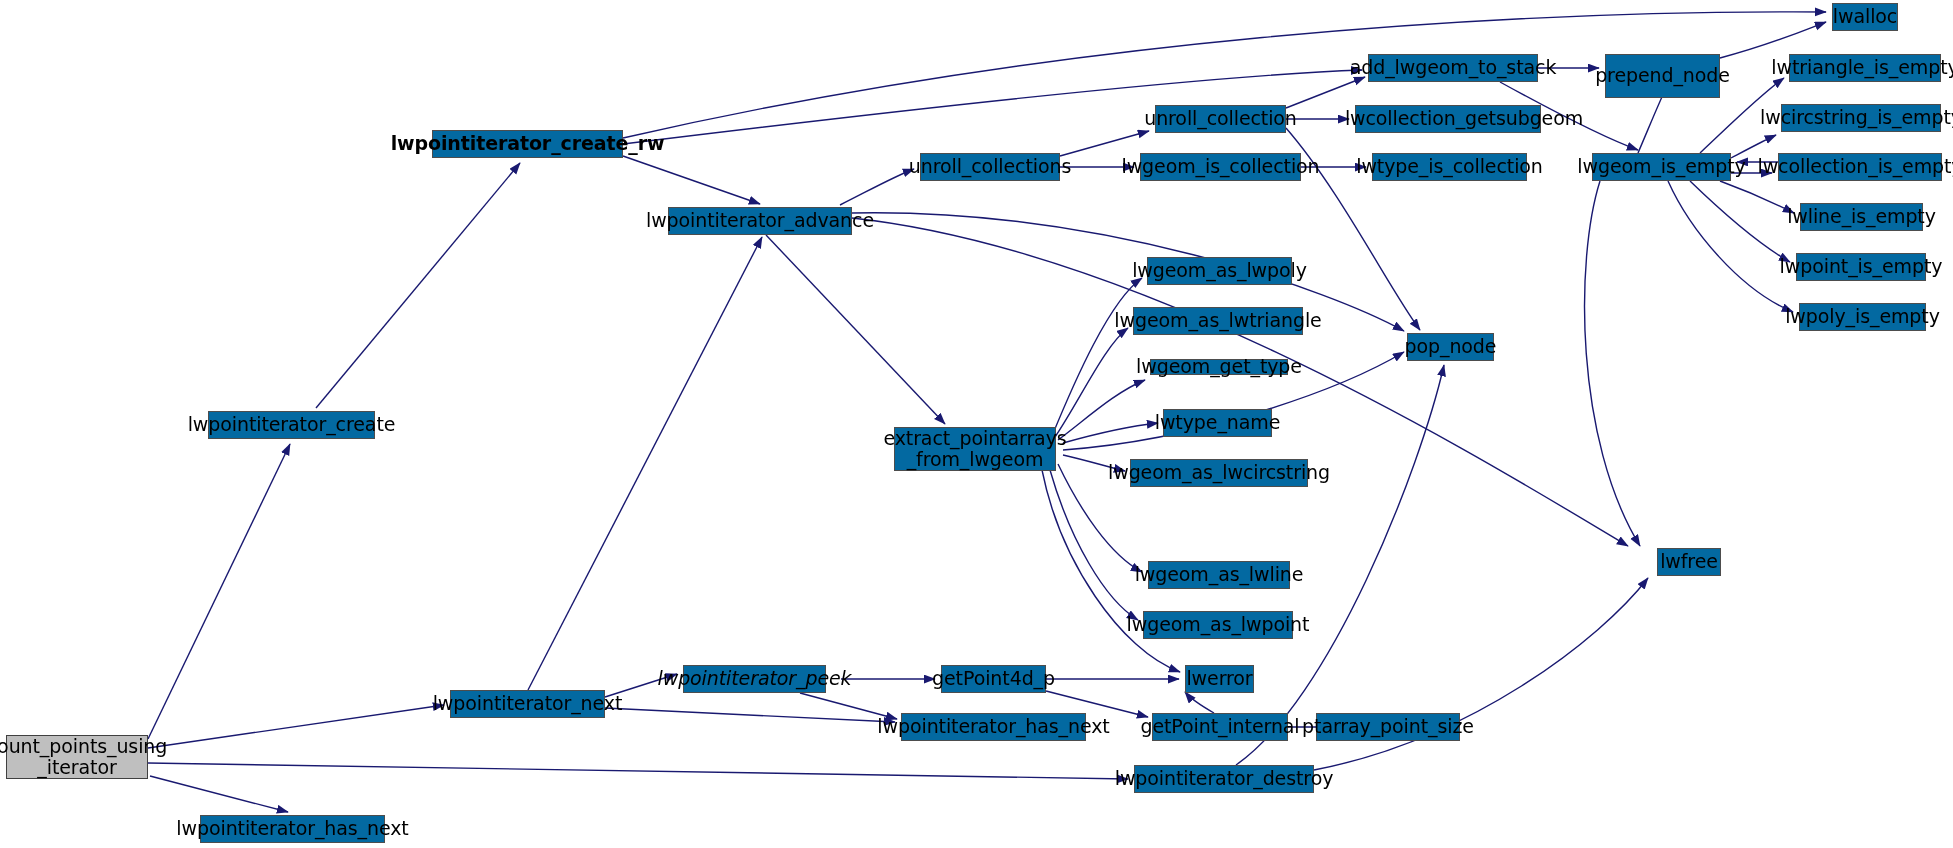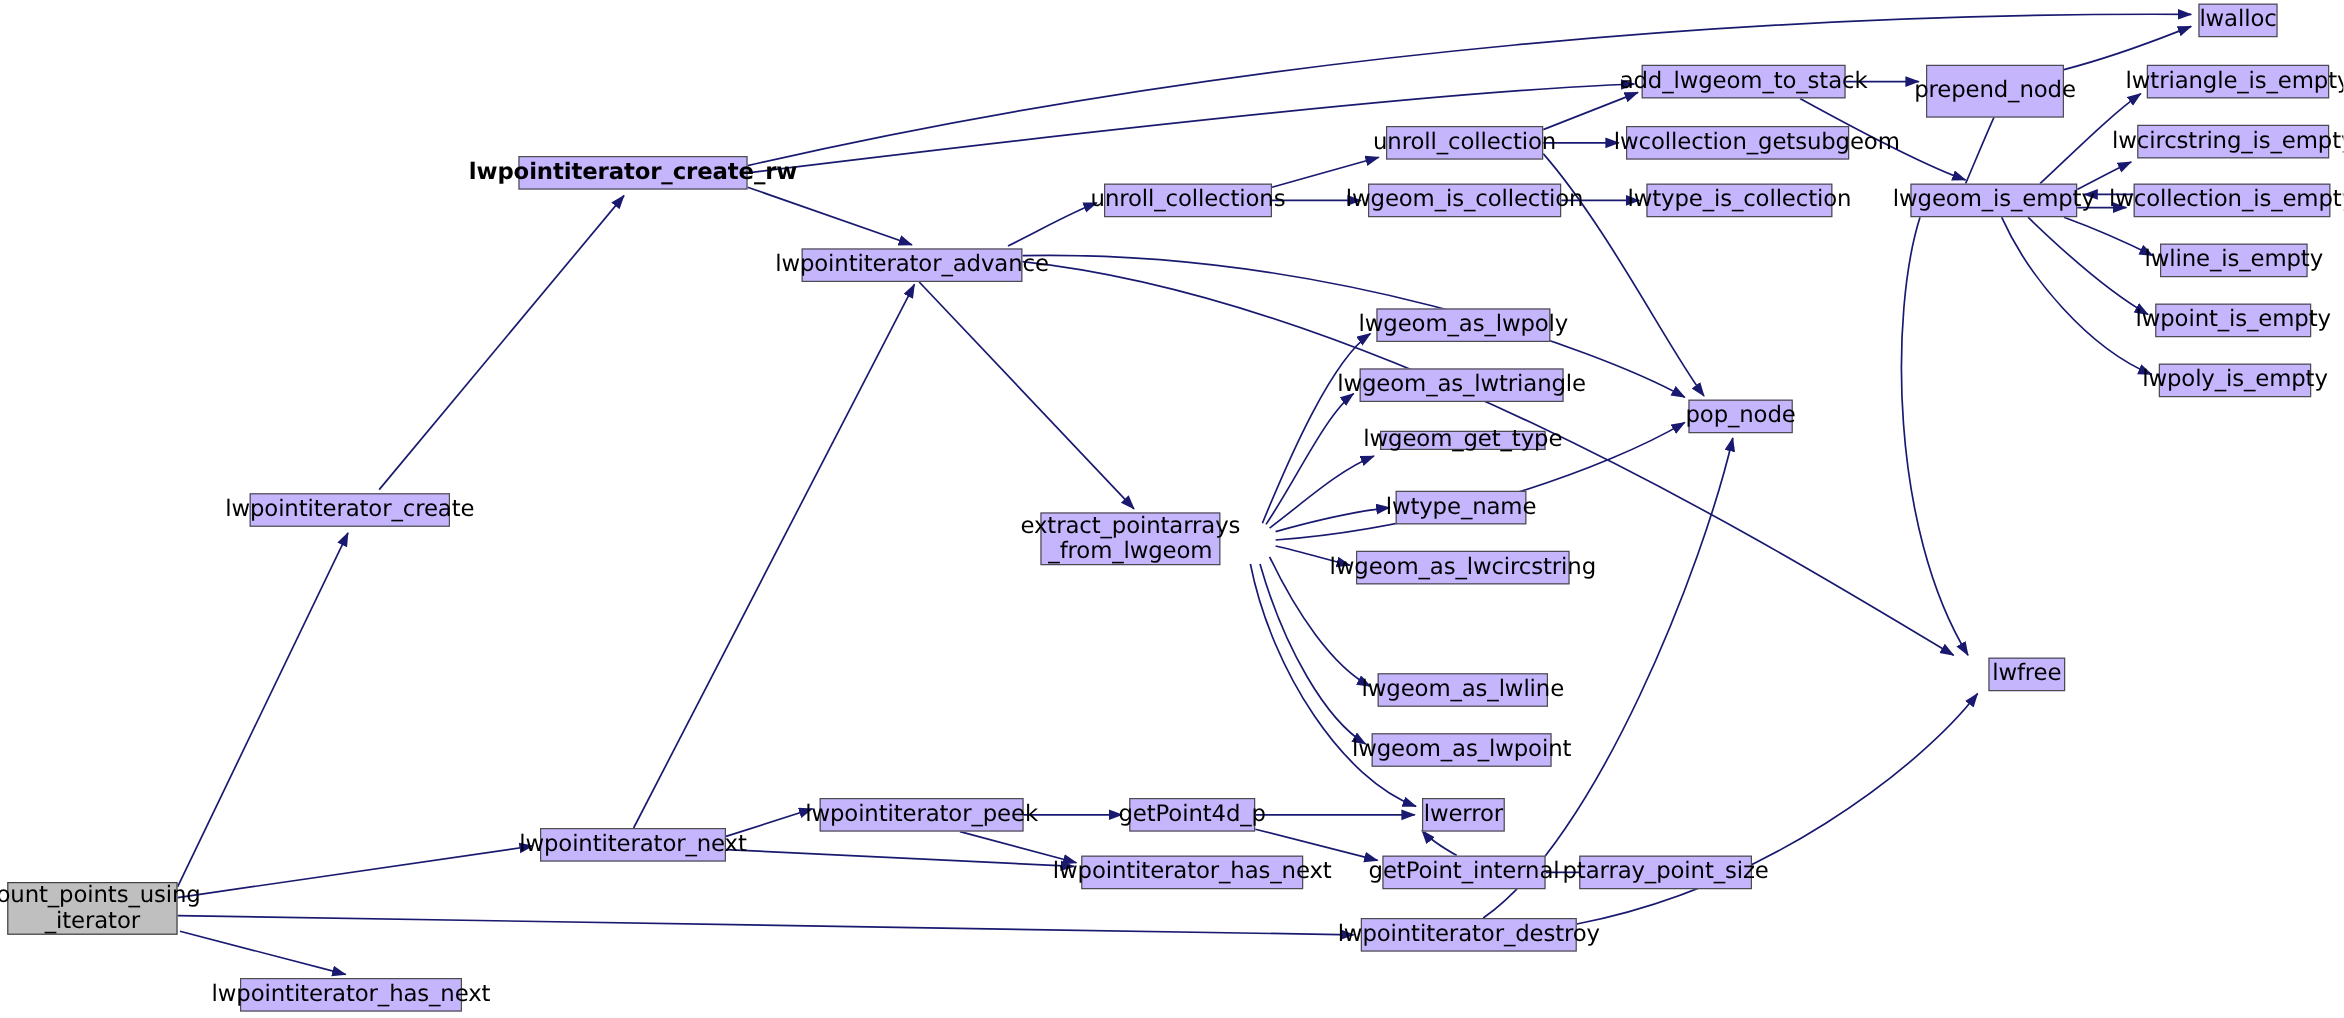--- a/index.html
+++ b/index.html
@@ -20,21 +20,21 @@
     left: 0;
     top: 0;
     width: 1953px;
     height: 848px;
     pointer-events: none;
   }
   .node {
     position: absolute;
     box-sizing: border-box;
     border: 1.2px solid #4d4d4d;
-    background: #c4b5fd;
+    background: #0369a1;
     color: #000000;
     font-size: 19px;
     line-height: 1.12;
     display: flex;
     align-items: center;
     justify-content: center;
     text-align: center;
     white-space: pre;
     letter-spacing: -0.1px;
   }
@@ -110,21 +110,21 @@
       </g>
   </svg>
   <div id="nodes-layer">
       <div class="node root-node two-line" style="left: 6px; top: 735px; width: 142px; height: 44px;">count_points_using
 _iterator</div>
       <div class="node" style="left: 200px; top: 815px; width: 185px; height: 28px;">lwpointiterator_has_next</div>
       <div class="node" style="left: 208px; top: 411px; width: 167px; height: 28px;">lwpointiterator_create</div>
       <div class="node" style="left: 432px; top: 130px; width: 191px; height: 28px; font-weight: bold;">lwpointiterator_create_rw</div>
       <div class="node" style="left: 668px; top: 207px; width: 184px; height: 28px;">lwpointiterator_advance</div>
       <div class="node" style="left: 450px; top: 690px; width: 155px; height: 28px;">lwpointiterator_next</div>
-      <div class="node" style="left: 683px; top: 665px; width: 170px; height: 28px;">lwpointiterator_peek</div>
+      <div class="node" style="left: 683px; top: 665px; width: 143px; height: 28px; font-style: italic;">lwpointiterator_peek</div>
       <div class="node" style="left: 901px; top: 713px; width: 185px; height: 28px;">lwpointiterator_has_next</div>
       <div class="node" style="left: 941px; top: 665px; width: 105px; height: 28px;">getPoint4d_p</div>
       <div class="node" style="left: 1185px; top: 665px; width: 69px; height: 28px;">lwerror</div>
       <div class="node" style="left: 1152px; top: 713px; width: 136px; height: 28px;">getPoint_internal</div>
       <div class="node" style="left: 1316px; top: 713px; width: 144px; height: 28px;">ptarray_point_size</div>
       <div class="node" style="left: 1134px; top: 765px; width: 180px; height: 28px;">lwpointiterator_destroy</div>
       <div class="node" style="left: 920px; top: 153px; width: 140px; height: 28px;">unroll_collections</div>
       <div class="node" style="left: 1155px; top: 105px; width: 131px; height: 28px;">unroll_collection</div>
       <div class="node" style="left: 1140px; top: 153px; width: 161px; height: 28px;">lwgeom_is_collection</div>
       <div class="node" style="left: 1355px; top: 105px; width: 186px; height: 28px; padding-left: 32px;">lwcollection_getsubgeom</div>
@@ -134,21 +134,21 @@
       <div class="node" style="left: 1832px; top: 3px; width: 66px; height: 28px;">lwalloc</div>
       <div class="node" style="left: 1592px; top: 153px; width: 139px; height: 28px;">lwgeom_is_empty</div>
       <div class="node" style="left: 1789px; top: 54px; width: 152px; height: 28px;">lwtriangle_is_empty</div>
       <div class="node" style="left: 1781px; top: 104px; width: 160px; height: 28px;">lwcircstring_is_empty</div>
       <div class="node" style="left: 1778px; top: 153px; width: 164px; height: 28px;">lwcollection_is_empty</div>
       <div class="node" style="left: 1800px; top: 203px; width: 123px; height: 28px;">lwline_is_empty</div>
       <div class="node" style="left: 1796px; top: 253px; width: 130px; height: 28px;">lwpoint_is_empty</div>
       <div class="node" style="left: 1799px; top: 303px; width: 127px; height: 28px;">lwpoly_is_empty</div>
       <div class="node" style="left: 1407px; top: 333px; width: 87px; height: 28px;">pop_node</div>
       <div class="node" style="left: 1633px; top: 548px; width: 64px; height: 28px; margin-left: 24px;">lwfree</div>
-      <div class="node two-line" style="left: 867px; top: 427px; width: 150px; height: 44px; text-align: center;">extract_pointarrays
+      <div class="node two-line" style="left: 894px; top: 427px; width: 162px; height: 44px; text-align: center;">extract_pointarrays
 _from_lwgeom</div>
       <div class="node" style="left: 1147px; top: 257px; width: 145px; height: 28px;">lwgeom_as_lwpoly</div>
       <div class="node" style="left: 1133px; top: 307px; width: 170px; height: 28px;">lwgeom_as_lwtriangle</div>
       <div class="node" style="left: 1150px; top: 359px; width: 138px; height: 16px;">lwgeom_get_type</div>
       <div class="node" style="left: 1163px; top: 409px; width: 109px; height: 28px;">lwtype_name</div>
       <div class="node" style="left: 1130px; top: 459px; width: 178px; height: 28px;">lwgeom_as_lwcircstring</div>
       <div class="node" style="left: 1148px; top: 561px; width: 142px; height: 28px;">lwgeom_as_lwline</div>
       <div class="node" style="left: 1143px; top: 611px; width: 150px; height: 28px;">lwgeom_as_lwpoint</div>
     </div>
 </div>

